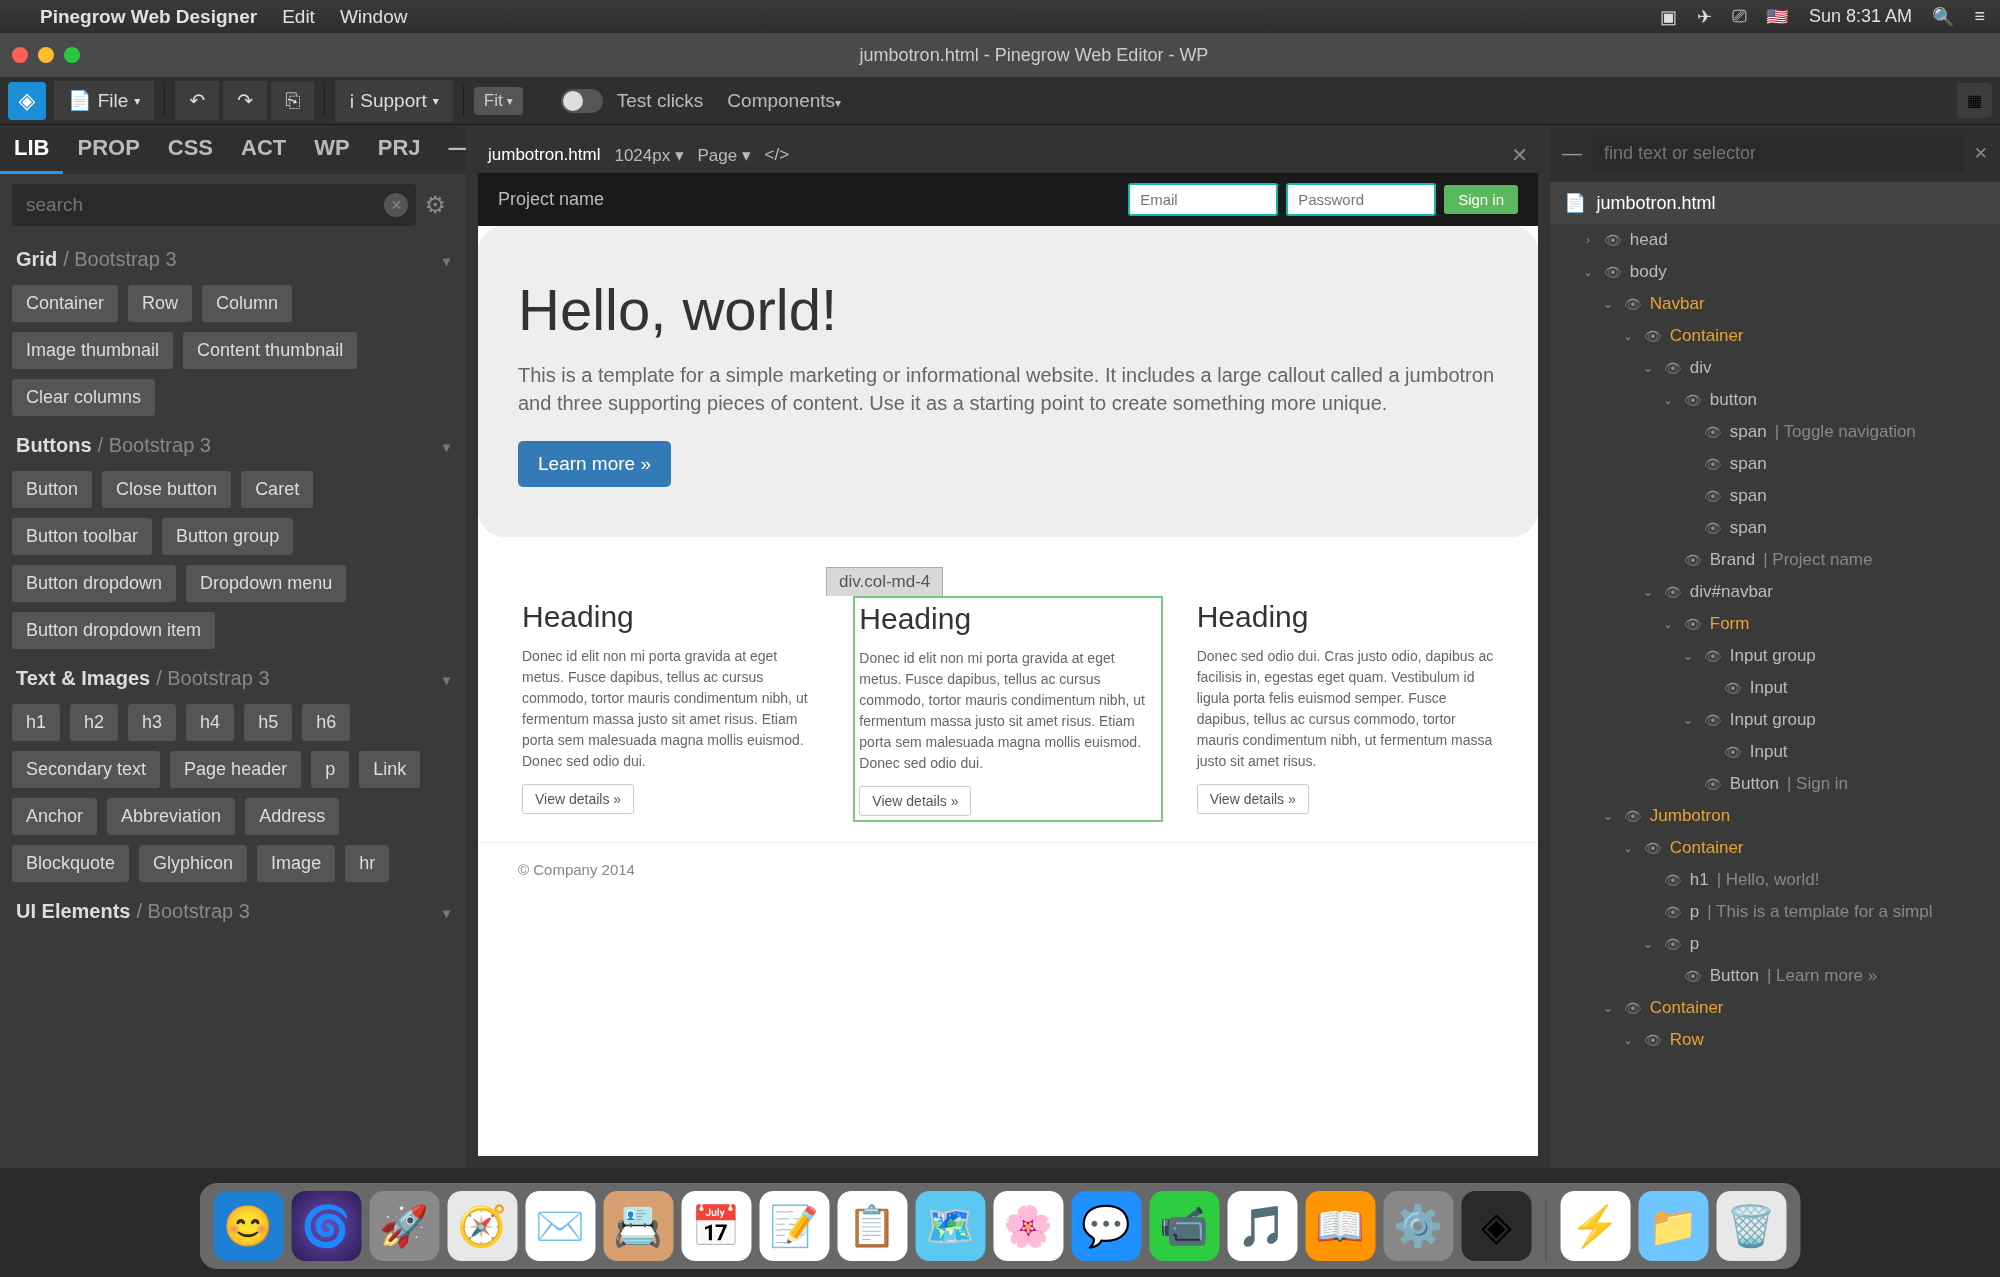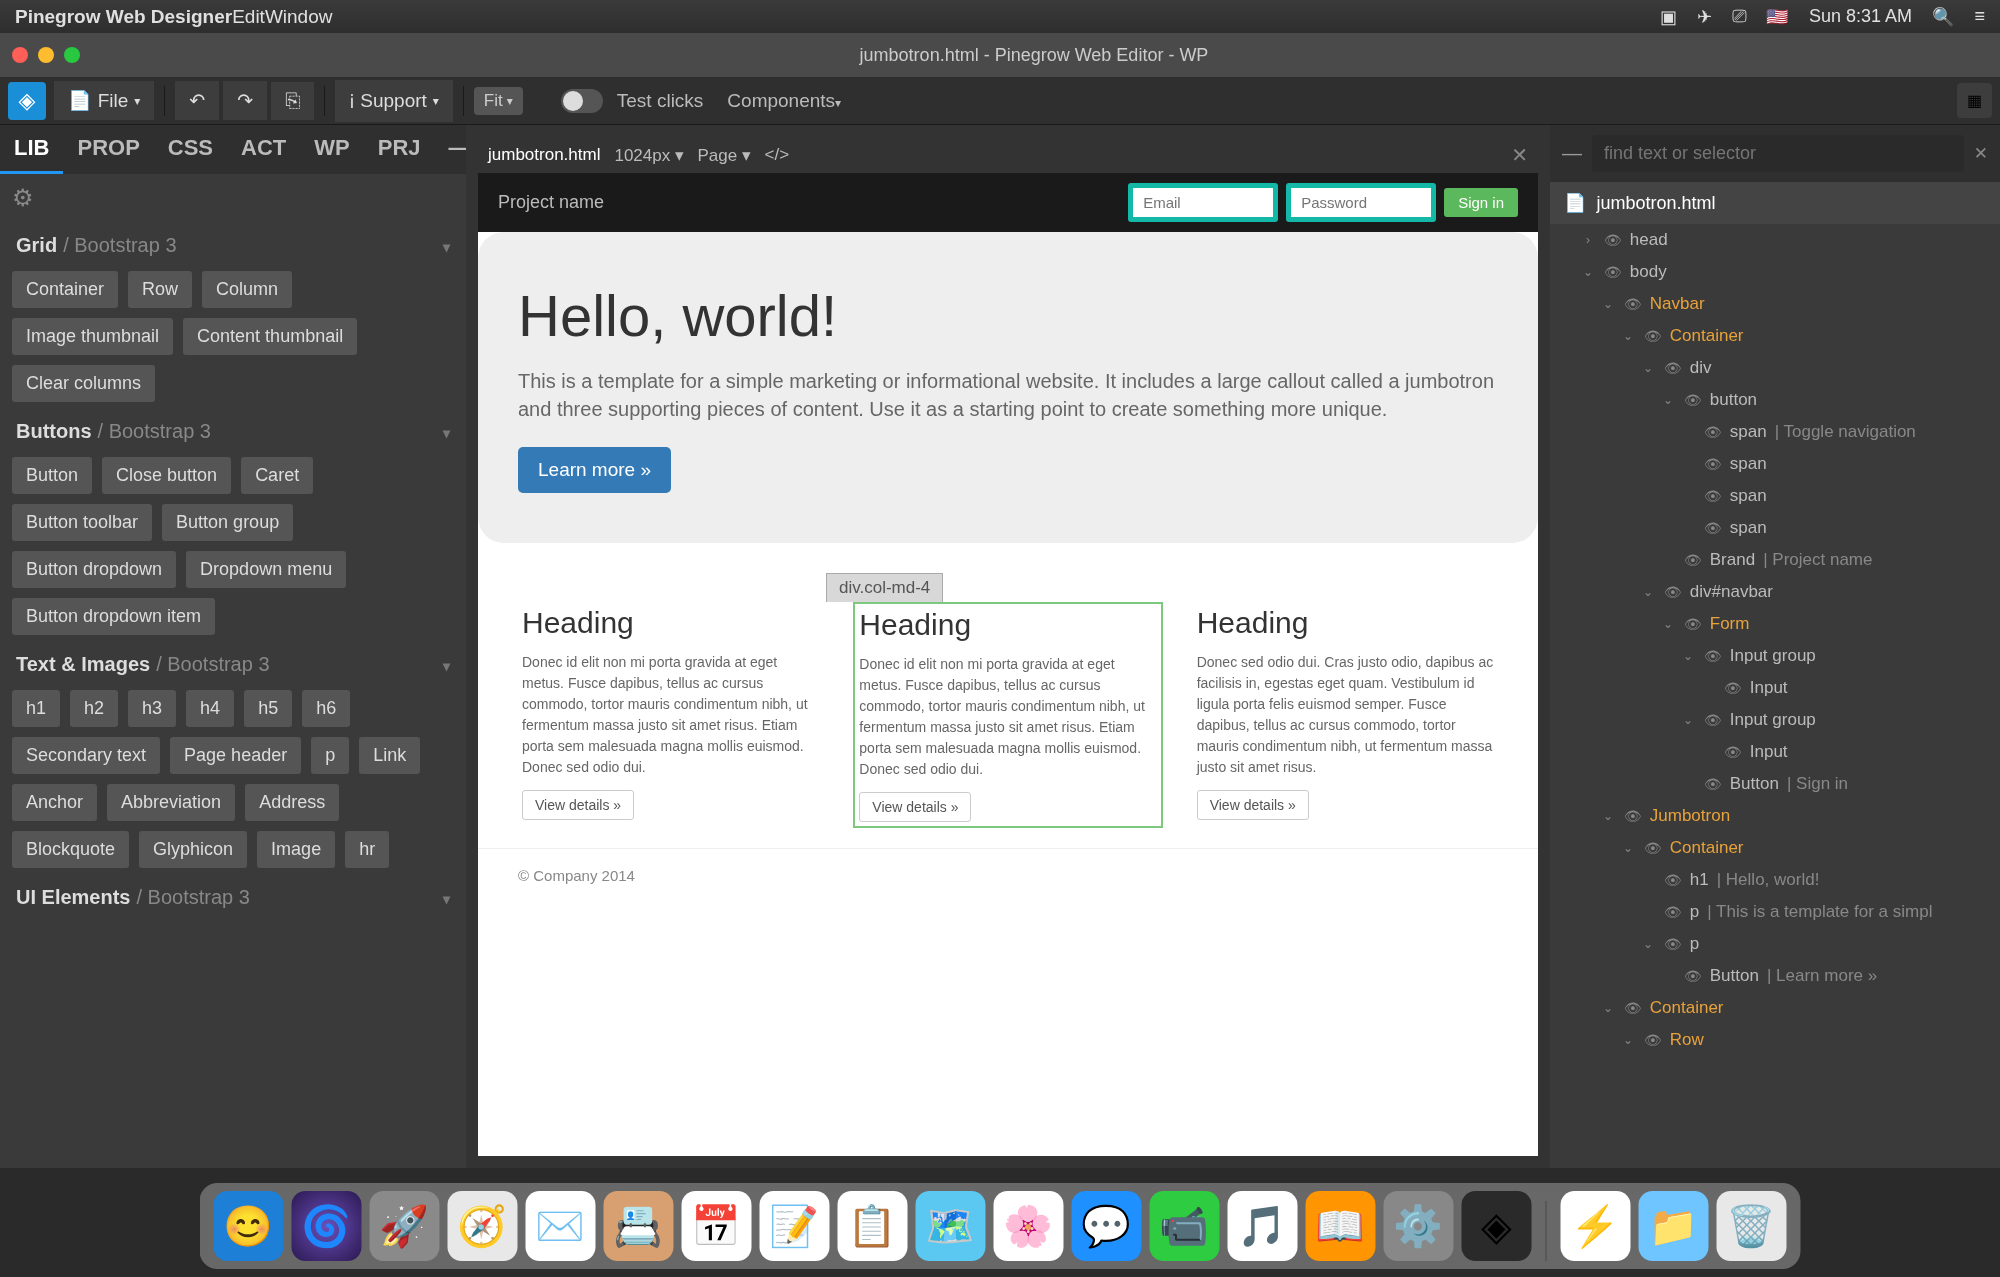--- a/index.html
+++ b/index.html
@@ -1,20 +1,20 @@
 <!DOCTYPE html>
 <html><head>
 <meta charset="utf-8">
 <style>
 * { margin: 0; padding: 0; box-sizing: border-box; font-family: -apple-system, BlinkMacSystemFont, "Helvetica Neue", sans-serif; }
 body { background: #2a2a2a; width: 2000px; height: 1277px; overflow: hidden; position: relative; }
 
 
 .menubar { height: 33px; background: linear-gradient(#3a3a3a, #2e2e2e); display: flex; align-items: center; padding: 0 15px; color: #e0e0e0; font-size: 19px; }
-.menubar .left { display: flex; align-items: center; }
+.menubar .left { display: flex; gap: 25px; align-items: center; }
 .menubar .left .app-name { font-weight: 600; }
 .menubar .right { margin-left: auto; display: flex; gap: 20px; align-items: center; font-size: 18px; }
 .apple-logo { font-size: 22px; }
 
 
 .window { position: absolute; top: 33px; left: 0; right: 0; bottom: 109px; background: #3a3a3a; display: flex; flex-direction: column; }
 .titlebar { height: 44px; background: #4a4a4a; display: flex; align-items: center; padding: 0 12px; color: #ccc; font-size: 18px; }
 .traffic { display: flex; gap: 10px; }
 .traffic .dot { width: 16px; height: 16px; border-radius: 50%; }
 .dot.red { background: #ff5f57; }
@@ -55,21 +55,21 @@
 
 .canvas-wrap { flex: 1; background: #333; display: flex; flex-direction: column; padding: 12px; }
 .canvas-header { display: flex; align-items: center; gap: 14px; color: #bbb; font-size: 17px; padding: 6px 10px; }
 .canvas-header .fname { color: #fff; font-weight: 500; }
 .canvas-header .close-x { margin-left: auto; color: #888; font-size: 20px; }
 .canvas { flex: 1; background: #fff; overflow: auto; }
 
 
 .pv-navbar { background: #1a1a1a; color: #bbb; display: flex; align-items: center; padding: 10px 20px; font-size: 18px; }
 .pv-navbar .pname { flex: 1; }
-.pv-navbar input { padding: 6px 10px; border: 5px solid #14b8a6; border-radius: 3px; font-size: 15px; width: 150px; margin-left: 8px; }
+.pv-navbar input { padding: 6px 10px; border: 2px solid #14b8a6; border-radius: 3px; font-size: 15px; width: 150px; margin-left: 8px; }
 .pv-navbar .signin { background: #5cb85c; color: #fff; padding: 6px 14px; border-radius: 3px; font-size: 15px; margin-left: 8px; }
 .jumbo { background: #eee; padding: 50px 40px; border-radius: 26px; }
 .jumbo h1 { font-size: 58px; font-weight: 500; color: #333; }
 .jumbo p { font-size: 20px; color: #666; margin-top: 18px; line-height: 1.4; }
 .jumbo .learn { display: inline-block; background: #337ab7; color: #fff; padding: 12px 20px; border-radius: 5px; font-size: 19px; margin-top: 24px; }
 .cols-wrap { background: #fff; padding: 30px 40px 20px; }
 .sel-tag { background: #d8d8d8; color: #555; padding: 4px 12px; font-size: 17px; display: inline-block; margin-left: 308px; border:1px solid #aaa; border-bottom:none;}
 .cols { display: flex; gap: 30px; padding: 0; }
 .col { flex: 1; padding: 4px; }
 .col.selected { border: 2px solid #7cc87c; }
@@ -158,20 +158,21 @@
       <div class="tabs-row" id="left-tabs">
           <div class="tab active">LIB</div>
           <div class="tab">PROP</div>
           <div class="tab">CSS</div>
           <div class="tab">ACT</div>
           <div class="tab">WP</div>
           <div class="tab">PRJ</div>
           <div class="tab">—</div>
         </div>
       <div class="search-row">
+        <input placeholder="search" style="">
         <span class="search-x">✕</span>
         <span class="gear">⚙</span>
       </div>
       <div id="left-sections">
           <div class="section-header">
             <span>Grid</span> 
             <span class="sub">/ Bootstrap 3</span>
             <span class="chev">▾</span>
           </div>
           <div class="chips">

